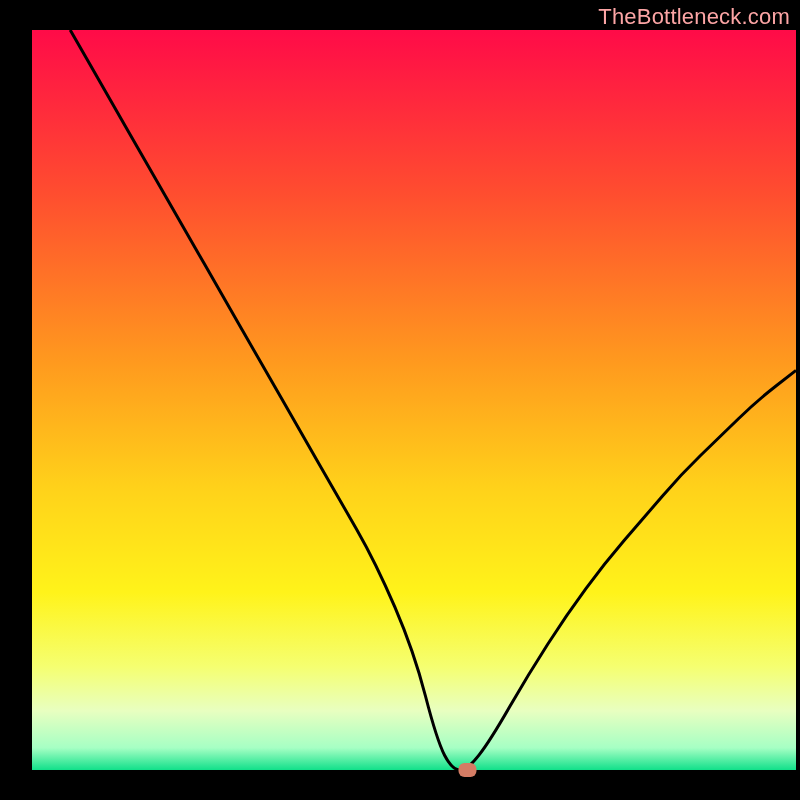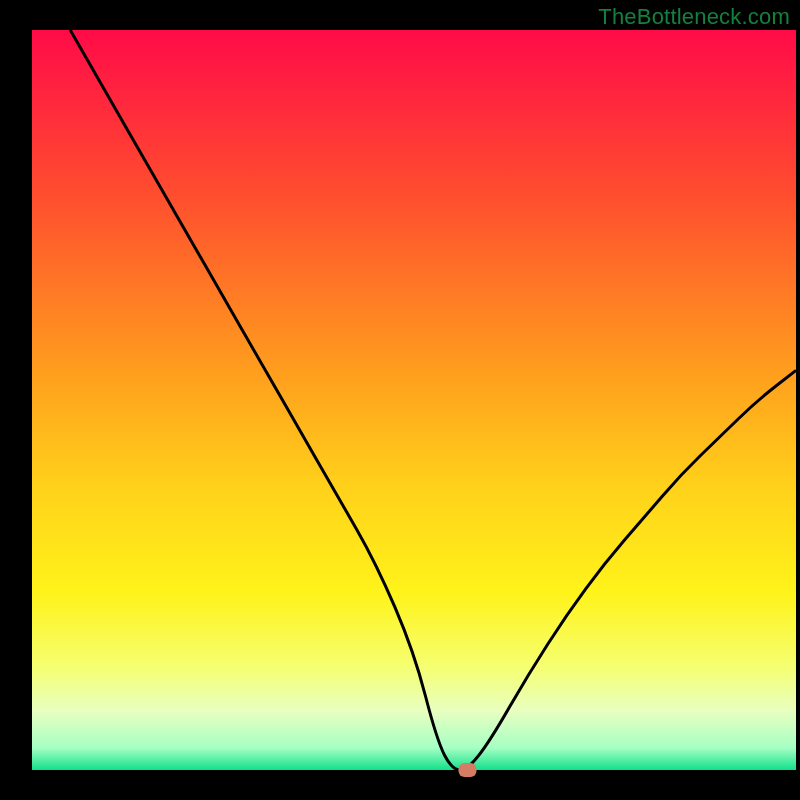--- a/index.html
+++ b/index.html
@@ -15,21 +15,21 @@
     width: 800px;
     height: 800px;
     background: #000;
   }
   .watermark {
     position: absolute;
     top: 4px;
     right: 10px;
     font-family: Arial, Helvetica, sans-serif;
     font-size: 22px;
-    color: #15803d;
+    color: #fca5a5;
     letter-spacing: 0.2px;
     user-select: none;
   }
   svg {
     display: block;
   }
 </style>
 </head>
 <body>
 <div class="frame">

